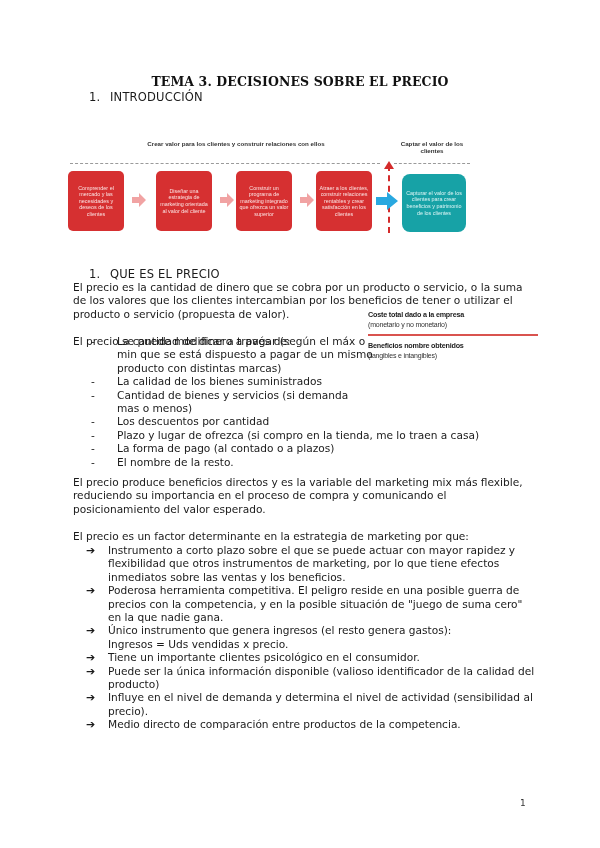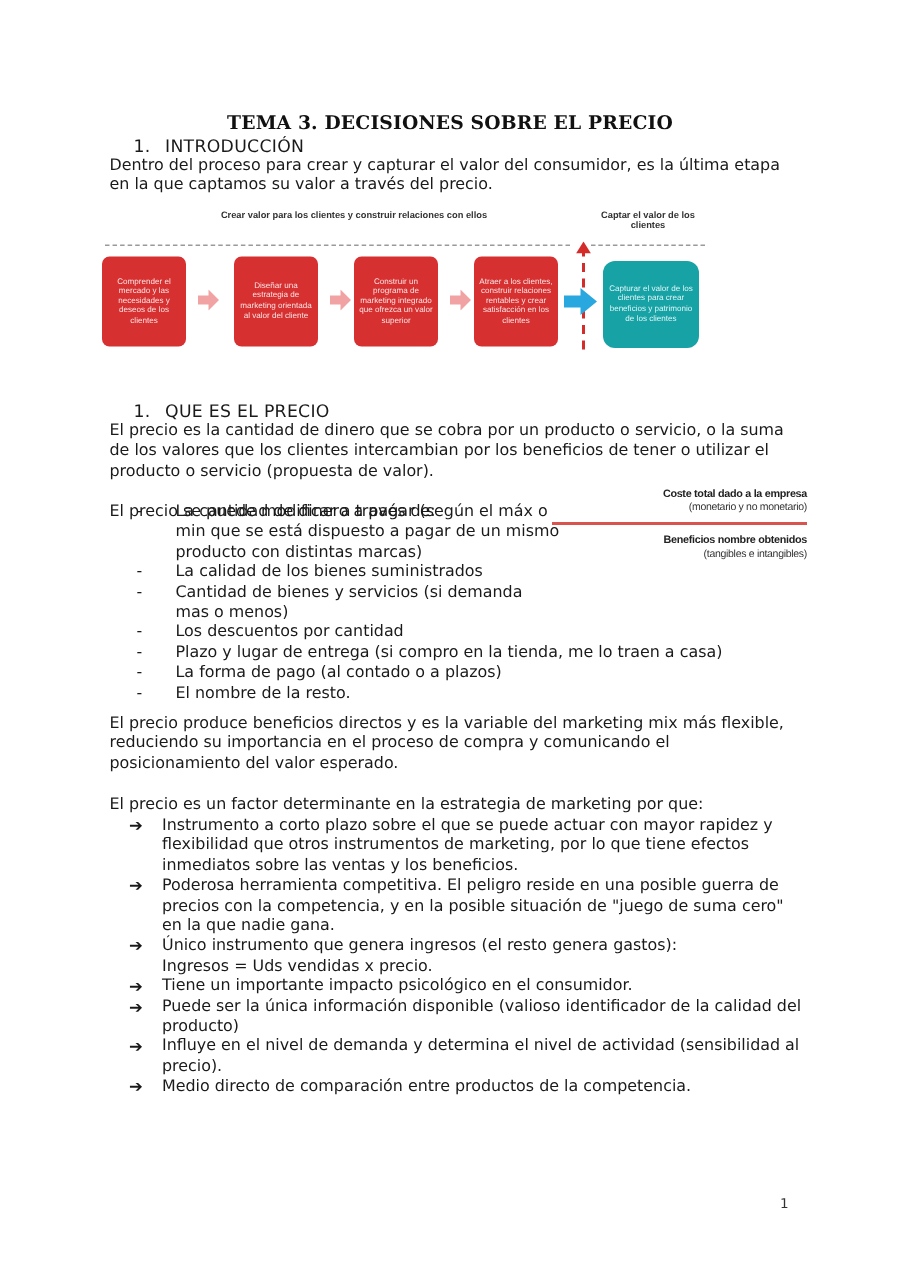--- a/index.html
+++ b/index.html
@@ -43,21 +43,21 @@
     .arrow-pink {
       position: absolute; top: 56px; width: 14px; height: 14px;
     }
     .arrow-blue { position: absolute; top: 55px; width: 22px; height: 18px; }
     .vline {
       position: absolute; left: 322px; top: 28px; height: 68px; width: 0;
       border-left: 2px dashed #d42b2b;
     }
 
     
-    .formula { position: absolute; left: 368px; top: 324px; width: 170px; text-align: right; }
+    .formula { position: absolute; left: 368px; top: 310px; width: 170px; text-align: left; }
     .formula .top1 { font-family: "Liberation Sans", sans-serif; font-weight: bold; font-size: 7.2px; color: #222; letter-spacing: -0.2px; }
     .formula .top2 { font-family: "Liberation Sans", sans-serif; font-size: 7px; color: #333; margin-top: 2px; letter-spacing: -0.2px; }
     .formula .bar { height: 2px; background: #d9534f; margin: 6px 0 5px 0; width: 170px; }
 
     ul.dash-list { list-style: none; position: absolute; left: 86px; width: 290px; }
     ul.dash-list li { position: relative; padding-left: 31px; font-size: 10.6px; line-height: 13.4px; }
     ul.dash-list li .bullet { position: absolute; left: 5px; top: 0; }
 
     ul.arrow-list { list-style: none; position: absolute; left: 86px; width: 450px; top: 544px; }
     ul.arrow-list li { position: relative; padding-left: 22px; font-size: 10.6px; line-height: 13.4px; }
@@ -70,21 +70,20 @@
 
 <div class="page">
 
   <div class="title">TEMA 3. DECISIONES SOBRE EL PRECIO</div>
 
   <div class="heading" style="top:90px;">
     <span class="num">1.</span>
     <span class="txt">INTRODUCCIÓN</span>
   </div>
 
-  <div class="para" style="top:104px;">Dentro del proceso para crear y capturar el valor del consumidor, es la última etapa en la que captamos su valor a través del precio.</div>
 
   <div class="diagram">
     <div class="diag-head" style="left:70px; top:3px; width:200px;">Crear valor para los clientes y construir relaciones con ellos</div>
     <div class="diag-head" style="left:324px; top:3px; width:84px;">Captar el valor de los clientes</div>
 
     <div class="dash" style="left:4px; top:26px; width:310px;"></div>
     <div class="dash" style="left:328px; top:26px; width:76px;"></div>
 
     <div class="box red" style="left:2px; width:56px;">Comprender el mercado y las necesidades y deseos de los clientes</div>
 
@@ -133,33 +132,33 @@
     <div class="bar"></div>
     <div class="top1">Beneficios nombre obtenidos</div>
     <div class="top2">(tangibles e intangibles)</div>
   </div>
 
   <ul class="dash-list" style="top:335px;">
     <li><span class="bullet">-</span><span>La cantidad de dinero a pagar (según el máx o min que se está dispuesto a pagar de un mismo producto con distintas marcas)</span></li>
     <li><span class="bullet">-</span><span>La calidad de los bienes suministrados</span></li>
     <li style="width:275px;"><span class="bullet">-</span><span>Cantidad de bienes y servicios (si demanda mas o menos)</span></li>
     <li style="width:460px;"><span class="bullet">-</span><span>Los descuentos por cantidad</span></li>
-    <li style="width:460px;"><span class="bullet">-</span><span>Plazo y lugar de entrega (si compro en la tienda, me lo traen a casa)</span></li>
+    <li style="width:460px;"><span class="bullet">-</span><span>Plazo y lugar de ofrezca (si compro en la tienda, me lo traen a casa)</span></li>
     <li style="width:460px;"><span class="bullet">-</span><span>La forma de pago (al contado o a plazos)</span></li>
     <li style="width:460px;"><span class="bullet">-</span><span>El nombre de la resto.</span></li>
   </ul>
 
   <div class="para" style="top:476px;">El precio produce beneficios directos y es la variable del marketing mix más flexible, reduciendo su importancia en el proceso de compra y comunicando el posicionamiento del valor esperado.</div>
 
   <div class="para" style="top:530px;">El precio es un factor determinante en la estrategia de marketing por que:</div>
 
   <ul class="arrow-list">
     <li><span class="bullet">➔</span><span>Instrumento a corto plazo sobre el que se puede actuar con mayor rapidez y flexibilidad que otros instrumentos de marketing, por lo que tiene efectos inmediatos sobre las ventas y los beneficios.</span></li>
     <li><span class="bullet">➔</span><span>Poderosa herramienta competitiva. El peligro reside en una posible guerra de precios con la competencia, y en la posible situación de "juego de suma cero" en la que nadie gana.</span></li>
     <li style="width:400px;"><span class="bullet">➔</span><span>Único instrumento que genera ingresos (el resto genera gastos): Ingresos = Uds vendidas x precio.</span></li>
-    <li><span class="bullet">➔</span><span>Tiene un importante impacto psicológico en el consumidor.</span></li>
+    <li><span class="bullet">➔</span><span>Tiene un importante clientes psicológico en el consumidor.</span></li>
     <li><span class="bullet">➔</span><span>Puede ser la única información disponible (valioso identificador de la calidad del producto)</span></li>
     <li><span class="bullet">➔</span><span>Influye en el nivel de demanda y determina el nivel de actividad (sensibilidad al precio).</span></li>
     <li><span class="bullet">➔</span><span>Medio directo de comparación entre productos de la competencia.</span></li>
   </ul>
 
   <div class="page-num">1</div>
 </div>
 
 </body></html>

